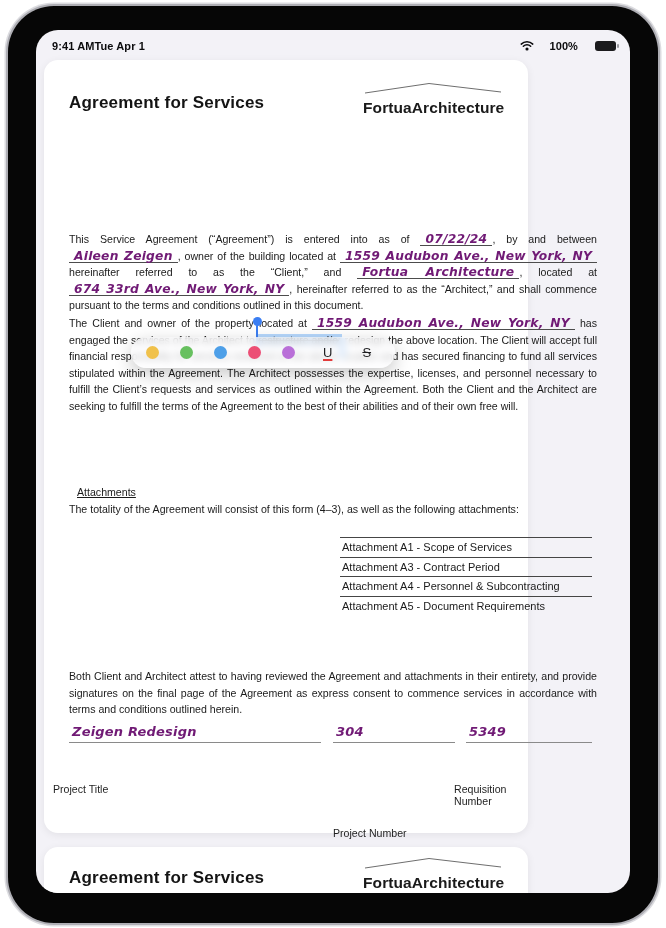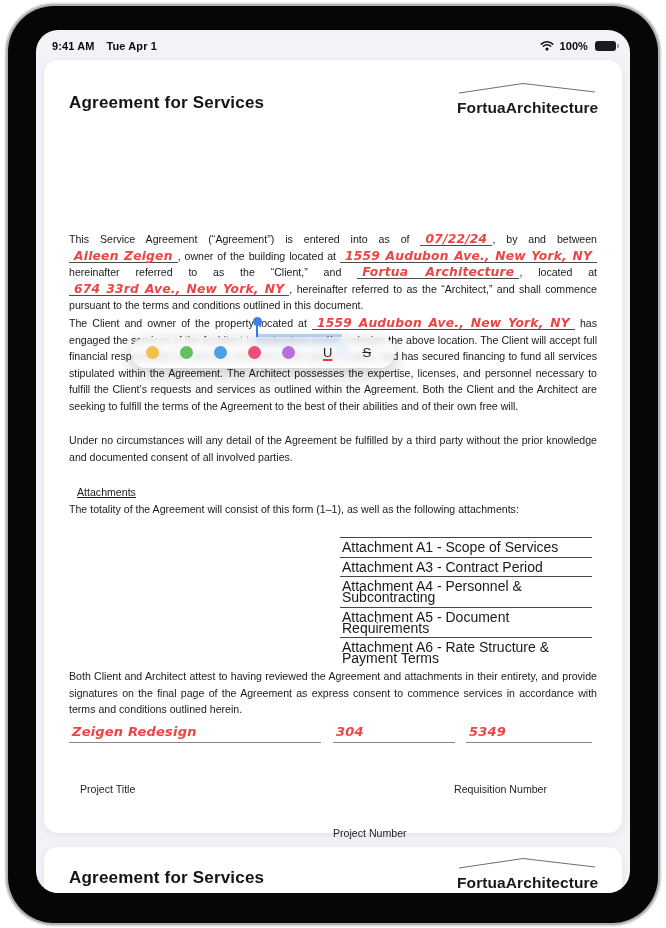--- a/index.html
+++ b/index.html
@@ -8,48 +8,48 @@
   
   .device{position:absolute;left:8px;top:6px;width:650px;height:917px;background:#060606;
           border-radius:46px;box-shadow:0 0 0 2px #aeaeb4,0 0 0 3.5px #dcdce0;}
   .screen{position:absolute;left:28px;top:24px;width:594px;height:863px;border-radius:22px;
           background:#f3f2f7;overflow:hidden;}
 
   
   .status-bar{position:absolute;top:0;left:0;right:0;height:26px;display:flex;align-items:center;
               justify-content:space-between;padding:6px 14px 0 16px;box-sizing:border-box;
               font-size:11px;font-weight:600;color:#0b0b0d;letter-spacing:.1px;}
-  .sb-left{display:flex;gap:12px;}
-  .sb-right{display:flex;align-items:center;gap:5px;}
+  .sb-left{display:flex;}
+  .sb-right{display:flex;align-items:center;gap:15px;}
   .batt{position:relative;width:21px;height:10.5px;border-radius:3px;background:#1b1b1d;margin-left:2px;}
   .batt::after{content:'';position:absolute;right:-3px;top:3.2px;width:1.8px;height:4px;border-radius:1px;background:#9a9aa0;}
 
   
-  .page{position:absolute;left:8px;width:578px;background:#ffffff;border-radius:14px;
+  .page{position:absolute;left:8px;width:484px;background:#ffffff;border-radius:14px;
         box-shadow:0 2px 8px rgba(0,0,0,.07);}
   .page1{top:30px;height:773px;}
   .page2{top:817px;height:120px;}
 
   .header-row{position:absolute;left:25px;right:25px;display:flex;justify-content:space-between;align-items:flex-start;}
   .page1 .header-row{top:20px;}
   .page2 .header-row{top:8px;}
   .doc-title{font-size:17px;font-weight:700;color:#141414;letter-spacing:.2px;margin-top:13px;}
   .logo{width:140px;text-align:left;}
   .logo-text{font-size:15.5px;font-weight:600;color:#1a1a1a;letter-spacing:.1px;margin-top:1px;}
 
   
   .body-text{position:absolute;left:25px;width:528px;font-size:10.6px;line-height:16.5px;
              color:#1a1a1a;text-align:justify;margin:0;}
   .p1{top:171px;}
   .p2{top:255px;}
   .p3{top:372px;}
   .p4{top:608px;text-align:justify;}
   .blank{border-bottom:1.2px solid #4c4c4c;padding:0 5px;white-space:nowrap;}
   .hw{font-family:"DejaVu Sans",sans-serif;font-style:italic;font-weight:700;font-size:12.3px;
-      color:#ef4444;letter-spacing:.2px;white-space:nowrap;}
+      color:#701a75;letter-spacing:.2px;white-space:nowrap;}
 
   
   .sel{position:relative;background:#b6d8fd;text-decoration:line-through;text-decoration-color:#222;white-space:nowrap;}
   .handle-start{position:absolute;left:-2px;top:-9px;width:2.4px;height:23px;background:#3b7ef2;border-radius:1px;}
   .handle-start::before{content:'';position:absolute;top:-8px;left:-3.4px;width:9px;height:9px;border-radius:50%;background:#3b7ef2;}
   .handle-end{position:absolute;right:-4px;top:4px;width:7px;height:21px;background:#93c2f7;
               border-radius:3px 3px 6px 6px;opacity:.9;}
 
   
   .markup-toolbar{position:absolute;left:87px;top:277px;width:264px;height:31px;border-radius:16px;
@@ -58,27 +58,27 @@
                   padding:0 15px;box-sizing:border-box;gap:21px;z-index:5;}
   .color-dot{width:13px;height:13px;border-radius:50%;flex:0 0 auto;}
   .tb-btn{font-size:13px;color:#1f1f21;font-weight:500;line-height:13px;}
   .tb-underline{margin-left:7px;text-decoration:underline;text-decoration-color:#e23b3b;text-decoration-thickness:1.5px;text-underline-offset:2px;}
   .tb-strike{margin-left:9px;text-decoration:line-through;}
 
   
   .attach-head{position:absolute;left:33px;top:426px;font-size:10.6px;color:#1a1a1a;text-decoration:underline;margin:0;}
   .attach-intro{position:absolute;left:25px;top:443px;width:528px;font-size:10.6px;color:#1a1a1a;margin:0;}
   .attach-table{position:absolute;left:296px;top:477px;width:252px;}
-  .attach-row{border-top:1px solid #454545;font-size:14px;color:#1a1a1a;padding:4px 0 3.5px 2px;line-height:11px;}
+  .attach-row{border-top:1px solid #454545;font-size:11px;color:#1a1a1a;padding:4px 0 3.5px 2px;line-height:11px;}
 
   
   .field{position:absolute;top:664px;border-bottom:1px solid #8a8a8a;}
   .field .hw{display:block;padding:0 0 3px 3px;font-size:13px;}
   .field-label{position:absolute;top:723px;font-size:10.6px;color:#1e1e1e;}
-  .f1{left:25px;width:252px;} .f1l{left:36px;}
+  .f1{left:25px;width:252px;} .f1l{left:9px;}
   .f2{left:289px;width:122px;} .f2l{left:289px;margin-top:44px;}
   .f3{left:422px;width:126px;} .f3l{left:410px;}
 </style>
 </head>
 <body>
 
 <div class="stage">
   <div class="device">
     <div class="screen">
 
@@ -119,30 +119,28 @@
         <div class="markup-toolbar">
           <span class="color-dot" style="background: rgb(240, 193, 75);"></span>
           <span class="color-dot" style="background: rgb(103, 192, 95);"></span>
           <span class="color-dot" style="background: rgb(77, 159, 232);"></span>
           <span class="color-dot" style="background: rgb(236, 78, 117);"></span>
           <span class="color-dot" style="background: rgb(185, 111, 216);"></span>
           <span class="tb-btn tb-underline">U</span>
           <span class="tb-btn tb-strike">S</span>
         </div>
 
-        <p class="body-text p3">Under no circumstances will any detail of the Agreement be fulfilled by a third party without the prior knowledge and documented consent of all involved parties.</p>
 
         <p class="attach-head">Attachments</p>
-        <p class="attach-intro">The totality of the Agreement will consist of this form (1–1), as well as the following attachments:</p>
+        <p class="attach-intro">The totality of the Agreement will consist of this form (4–3), as well as the following attachments:</p>
         <div class="attach-table">
           <div class="attach-row">Attachment A1 - Scope of Services</div>
           <div class="attach-row">Attachment A3 - Contract Period</div>
           <div class="attach-row">Attachment A4 - Personnel &amp; Subcontracting</div>
           <div class="attach-row">Attachment A5 - Document Requirements</div>
-          <div class="attach-row">Attachment A6 - Rate Structure &amp; Payment Terms</div>
         </div>
 
         <p class="body-text p4">Both Client and Architect attest to having reviewed the Agreement and attachments in their entirety, and provide signatures on the final page of the Agreement as express consent to commence services in accordance with terms and conditions outlined herein.</p>
 
         <div class="field f1">
             <span class="hw">Zeigen Redesign</span>
           </div>
         <div class="field-label f1l">Project Title</div>
         <div class="field f2">
             <span class="hw">304</span>

